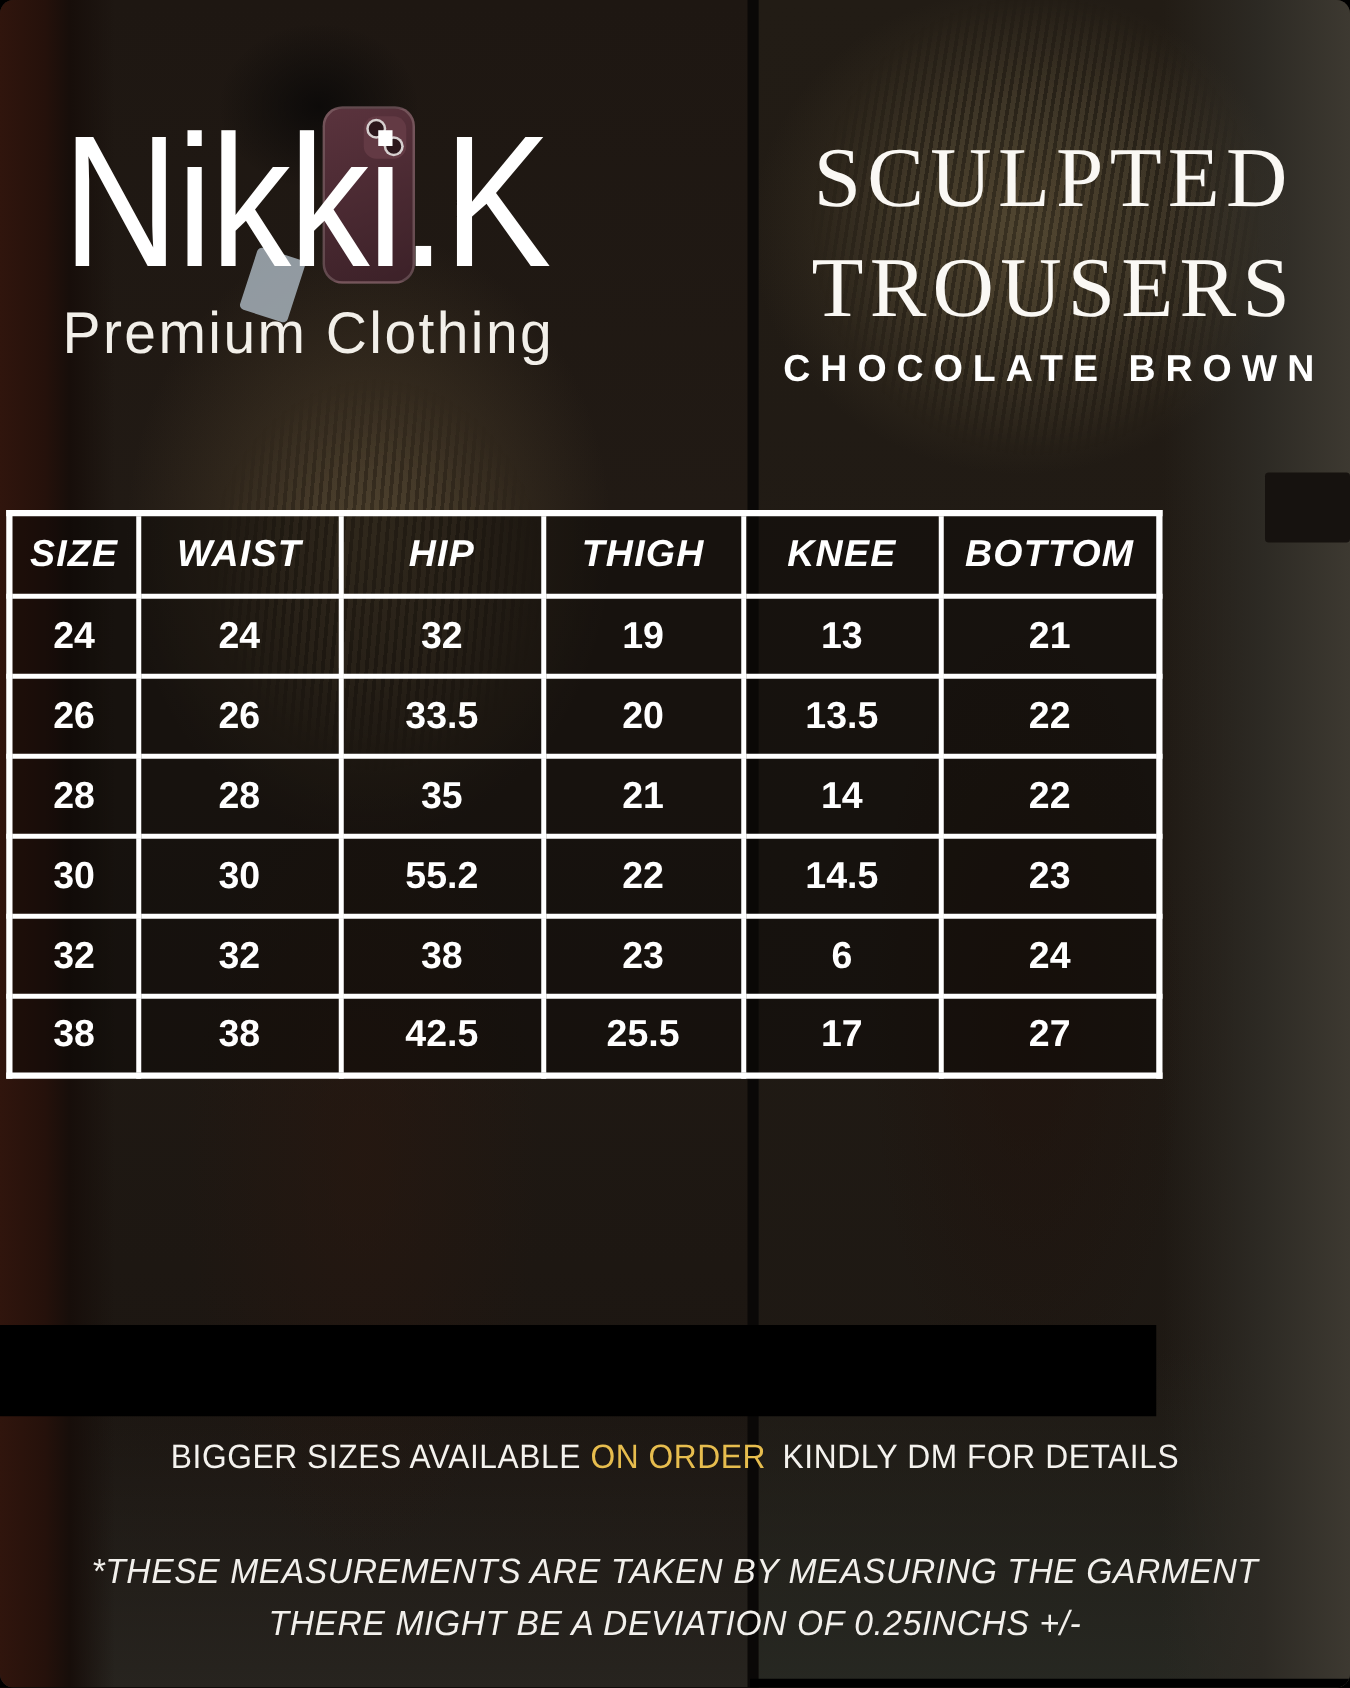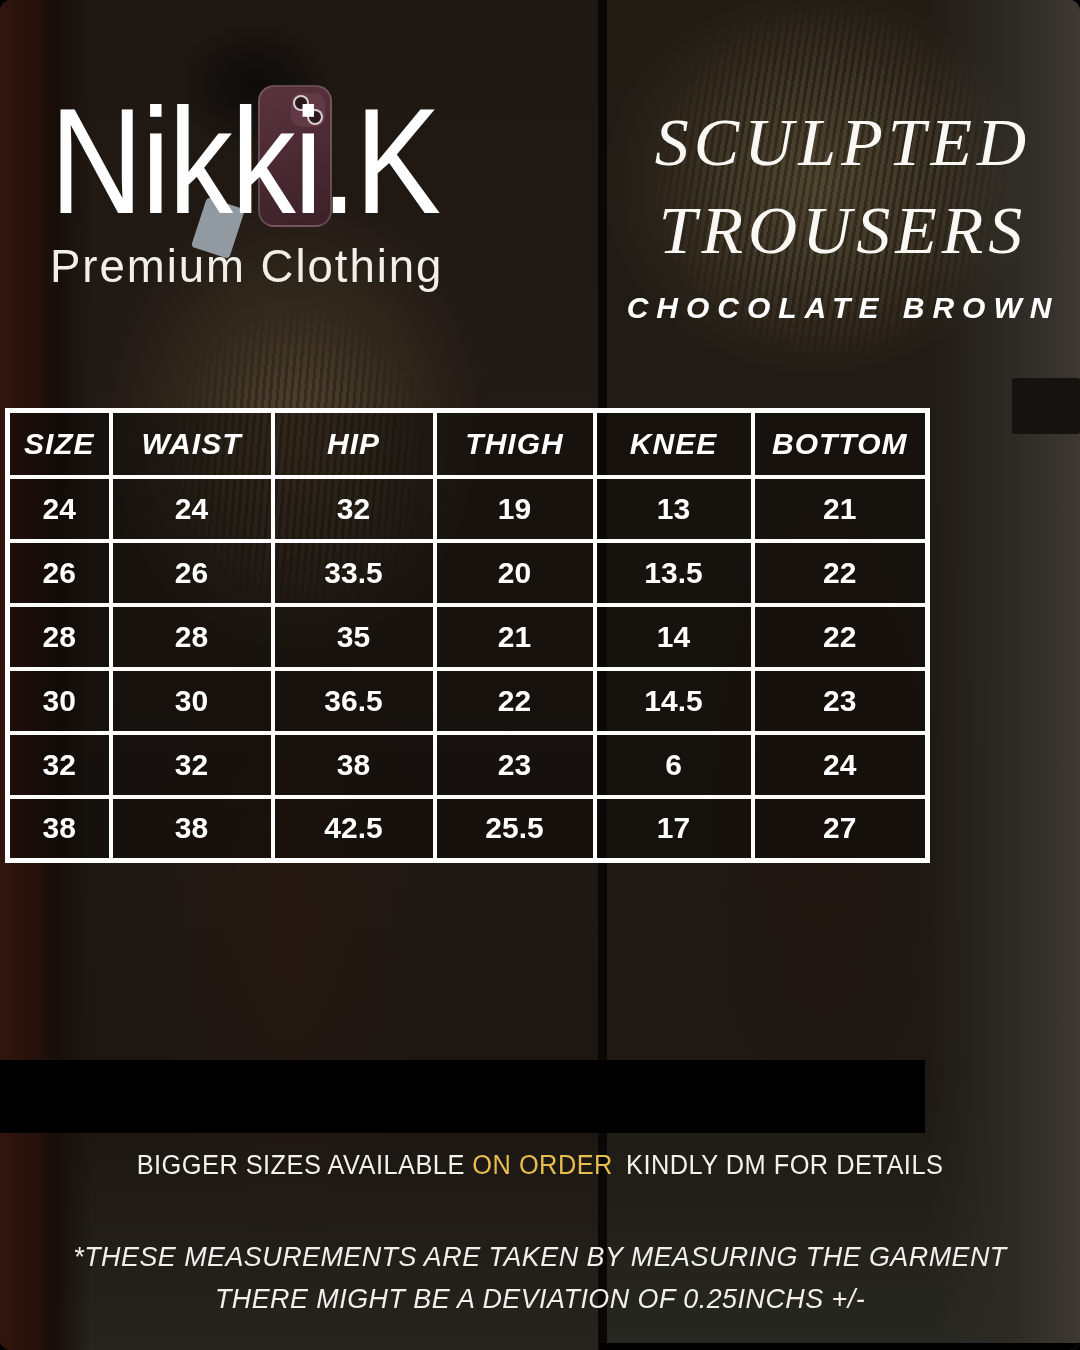--- a/index.html
+++ b/index.html
@@ -83,28 +83,28 @@
     letter-spacing: -2px;
   }
   .logo-tagline {
     margin-top: 6px;
     font-size: 47px; font-weight: 300; color: #f2efe9; line-height: 1;
     letter-spacing: 2px; transform: scaleX(0.97); transform-origin: left center;
     white-space: nowrap;
   }
 
   
-  .title-block { position: absolute; left: 612px; top: 98px; width: 462px; text-align: center; z-index: 5; font-style: italic; }
+  .title-block { position: absolute; left: 612px; top: 98px; width: 462px; text-align: center; z-index: 5; }
   .title-line {
     font-family: "Liberation Serif", serif;
     font-size: 68px; font-weight: 400; color: #faf8f4;
     letter-spacing: 5px; line-height: 1.3; white-space: nowrap;
   }
   .color-name {
-    margin-top: 16px;
+    margin-top: 4px;
     font-size: 30px; font-weight: 700; color: #ffffff;
     letter-spacing: 8px; white-space: nowrap;
   }
 
   
   .size-table {
     position: absolute; left: 5px; top: 408px; z-index: 5;
     width: 920px; border-collapse: collapse; table-layout: fixed;
     border: 5px solid #ffffff;
   }
@@ -202,21 +202,21 @@
           <td>28</td>
           <td>28</td>
           <td>35</td>
           <td>21</td>
           <td>14</td>
           <td>22</td>
         </tr>
         <tr>
           <td>30</td>
           <td>30</td>
-          <td>36.5</td>
+          <td>55.2</td>
           <td>22</td>
           <td>14.5</td>
           <td>23</td>
         </tr>
         <tr>
           <td>32</td>
           <td>32</td>
           <td>38</td>
           <td>23</td>
           <td>6</td>

